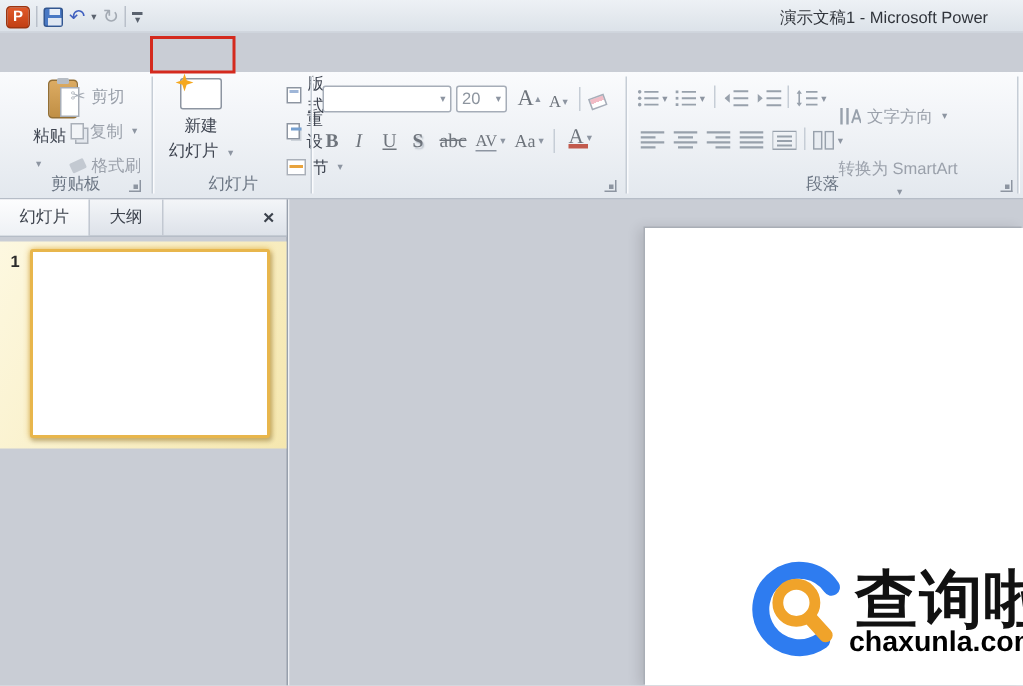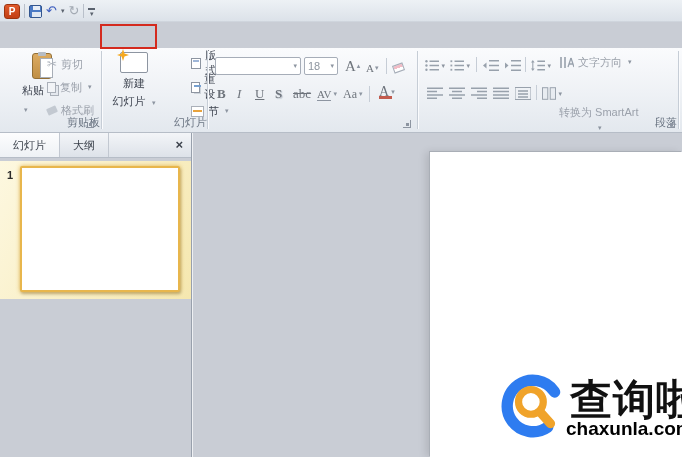--- a/index.html
+++ b/index.html
@@ -31,21 +31,21 @@
     font-size:12px; text-align:center; line-height:24px; }
   .tabs { position:absolute; left:58px; top:2px; height:24px; display:flex; }
   .tab { padding:0 13px; font-size:12px; color:#33373e; line-height:24px; white-space:nowrap; }
   .tab.active { background:linear-gradient(#fdfdfe,#f0f3f7); border:1px solid #c8cfd8; border-bottom:none; border-radius:2px 2px 0 0; }
   .hl-red { position:absolute; left:100px; top:24px; width:57px; height:25px; border:2px solid #d42a1e; z-index:50; }
 
   
   .ribbon { position:absolute; left:0; top:48px; width:682px; height:85px;
     background:linear-gradient(#fafbfd,#eef1f5 55%,#e3e8ee); border-bottom:1px solid #b6bdc7; }
   .group { position:absolute; top:0; height:84px; }
-  .glabel { position:absolute; left:1px; right:0; bottom:2px; text-align:right; font-size:11px; color:#6b7583; }
+  .glabel { position:absolute; left:1px; right:0; bottom:2px; text-align:center; font-size:11px; color:#6b7583; }
   .gdiv { position:absolute; top:3px; height:78px; width:1px; background:#c6cdd6; box-shadow:1px 0 0 #fafbfd; }
   .launcher { position:absolute; width:8px; height:8px; bottom:4px; border-right:1px solid #8d95a1; border-bottom:1px solid #8d95a1; }
   .launcher:after { content:""; position:absolute; right:1px; bottom:1px; width:3px; height:3px; background:#8d95a1; }
 
   .btxt { font-size:11px; color:#3e4450; }
   .btxt.dis { color:#9ba1ab; }
   .caret { font-size:7px; color:#8d95a1; margin-left:2px; }
 
   
   .paste-btn { position:absolute; left:22px; top:3px; width:40px; height:74px; border-radius:3px; }
@@ -124,20 +124,21 @@
       <div class="floppy"></div>
       <span class="undo">↶</span>
       <span class="mini-caret">▾</span>
       <span class="redo">↻</span>
       <div class="qsep"></div>
       <div class="qmore">
         <div class="bar"></div>
         <span class="mini-caret">▾</span>
       </div>
     </div>
+    <div class="title-text">演示文稿1 - Microsoft Power</div>
   </div>
 
   <div class="hl-red"></div>
 
   <div class="ribbon">
 
     <div class="group" style="left:0;width:100px;">
       <div class="paste-btn">
         <div class="clip-ic">
             <div class="paper"></div>
@@ -193,21 +194,21 @@
       <div class="glabel">幻灯片</div>
     </div>
     <div class="gdiv" style="left:207px;"></div>
 
     <div class="group" style="left:209px;width:208px;">
       <div class="combo" style="left:6px;top:9px;width:86px;">
         <span class="combo-val"></span>
         <span class="caret">▾</span>
       </div>
       <div class="combo" style="left:95px;top:9px;width:34px;">
-        <span class="combo-val">18</span>
+        <span class="combo-val">20</span>
         <span class="caret">▾</span>
       </div>
       <div class="fbtn" style="left:136px;top:9px;font-size:15px;">
         <span>A</span>
         <span class="sup">▴</span>
       </div>
       <div class="fbtn" style="left:157px;top:11px;font-size:11px;">
         <span>A</span>
         <span class="sup">▾</span>
       </div>
@@ -321,21 +322,21 @@
       </div>
       <div class="pdiv" style="left:117px;top:37px;"></div>
       <div class="ibtn" style="left:123px;top:36px;">
         <svg class="li" width="15" height="13" viewBox="0 0 15 13">
           <rect x="0.5" y="0.5" width="5.5" height="12" fill="#e8ecf1" stroke="#98a1ac"></rect>
             <rect x="8.5" y="0.5" width="5.5" height="12" fill="#e8ecf1" stroke="#98a1ac"></rect>
           </svg>
         <span class="caret">▾</span>
       </div>
 
-      <div class="prow3" style="left:140px;top:5px;">
+      <div class="prow3" style="left:140px;top:20px;">
         <svg class="li" width="15" height="13" viewBox="0 0 15 13">
           <path d="M2 1v11M6 1v11" stroke="#98a1ac" stroke-width="1.6"></path>
             <path d="M12 2L9 11M12 2l3 9M10 8h4" stroke="#98a1ac" stroke-width="1.3" fill="none"></path>
           </svg>
         <span class="btxt dis">文字方向</span>
         <span class="caret">▾</span>
       </div>
       <div class="prow3" style="left:140px;top:53px;flex-direction:column;">
         <svg class="li" width="15" height="13" viewBox="0 0 15 13">
           <rect x="0.5" y="3" width="6" height="7" fill="#cfd5dc" stroke="#98a1ac"></rect>

